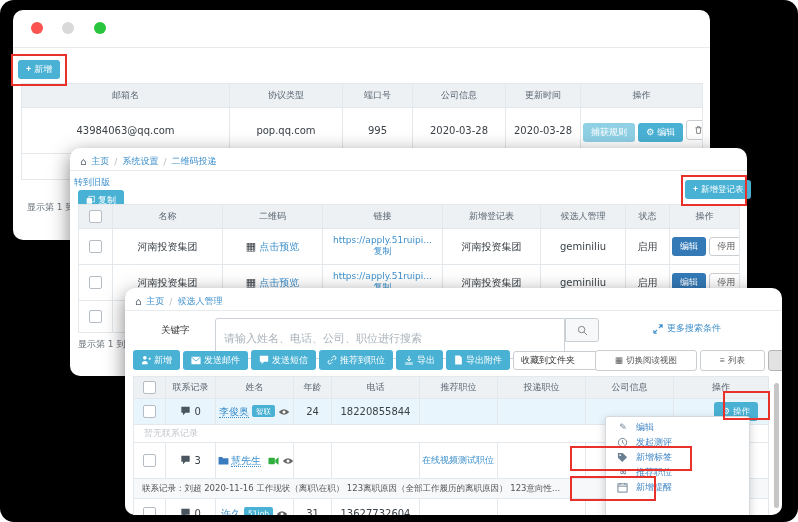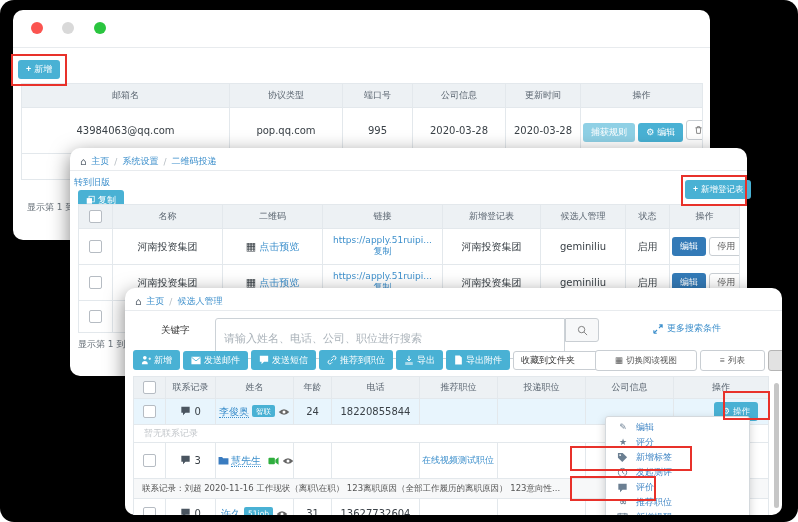--- a/index.html
+++ b/index.html
@@ -399,48 +399,36 @@
     </tr>
   </tbody>
     </table>
 
   <div class="menu">
     <div class="mi">
         <span class="mic ic ic-pencil"></span>
         <span>编辑</span>
       </div>
     <div class="mi">
-        <span class="mic ic ic-star"></span>
-        <span>评分</span>
-      </div>
+      <span class="mic">
+          <svg width="11" height="11" viewBox="0 0 12 12">
+            <circle cx="6" cy="6" r="4.5" fill="none" stroke="#6b7f92"></circle>
+            <path d="M6 3.5V6l2 1.5" stroke="#6b7f92" fill="none"></path>
+          </svg>
+        </span>
+      <span>发起测评</span>
+    </div>
     <div class="mi">
       <span class="mic">
           <svg width="11" height="11" viewBox="0 0 12 12">
             <path d="M1 6.2V1h5.2L11 5.8 5.8 11z" fill="#6b7f92"></path>
             <circle cx="3.4" cy="3.4" r="1" fill="#fff"></circle>
           </svg>
         </span>
       <span>新增标签</span>
-    </div>
-    <div class="mi">
-      <span class="mic">
-          <svg width="11" height="11" viewBox="0 0 12 12">
-            <circle cx="6" cy="6" r="4.5" fill="none" stroke="#6b7f92"></circle>
-            <path d="M6 3.5V6l2 1.5" stroke="#6b7f92" fill="none"></path>
-          </svg>
-        </span>
-      <span>发起测评</span>
-    </div>
-    <div class="mi">
-      <span class="mic">
-          <svg width="11" height="10" viewBox="0 0 12 12">
-            <path d="M1 1h10v7H6l-3 3V8H1z" fill="#6b7f92"></path>
-          </svg>
-        </span>
-      <span>评价</span>
     </div>
     <div class="mi">
         <span class="mic ic ic-inf"></span>
         <span>推荐职位</span>
       </div>
     <div class="mi">
       <span class="mic">
           <svg width="11" height="11" viewBox="0 0 12 12">
             <rect x="1" y="2" width="10" height="9" fill="none" stroke="#6b7f92"></rect>
             <path d="M1 4.5h10M3.5 1v2M8.5 1v2" stroke="#6b7f92"></path>

